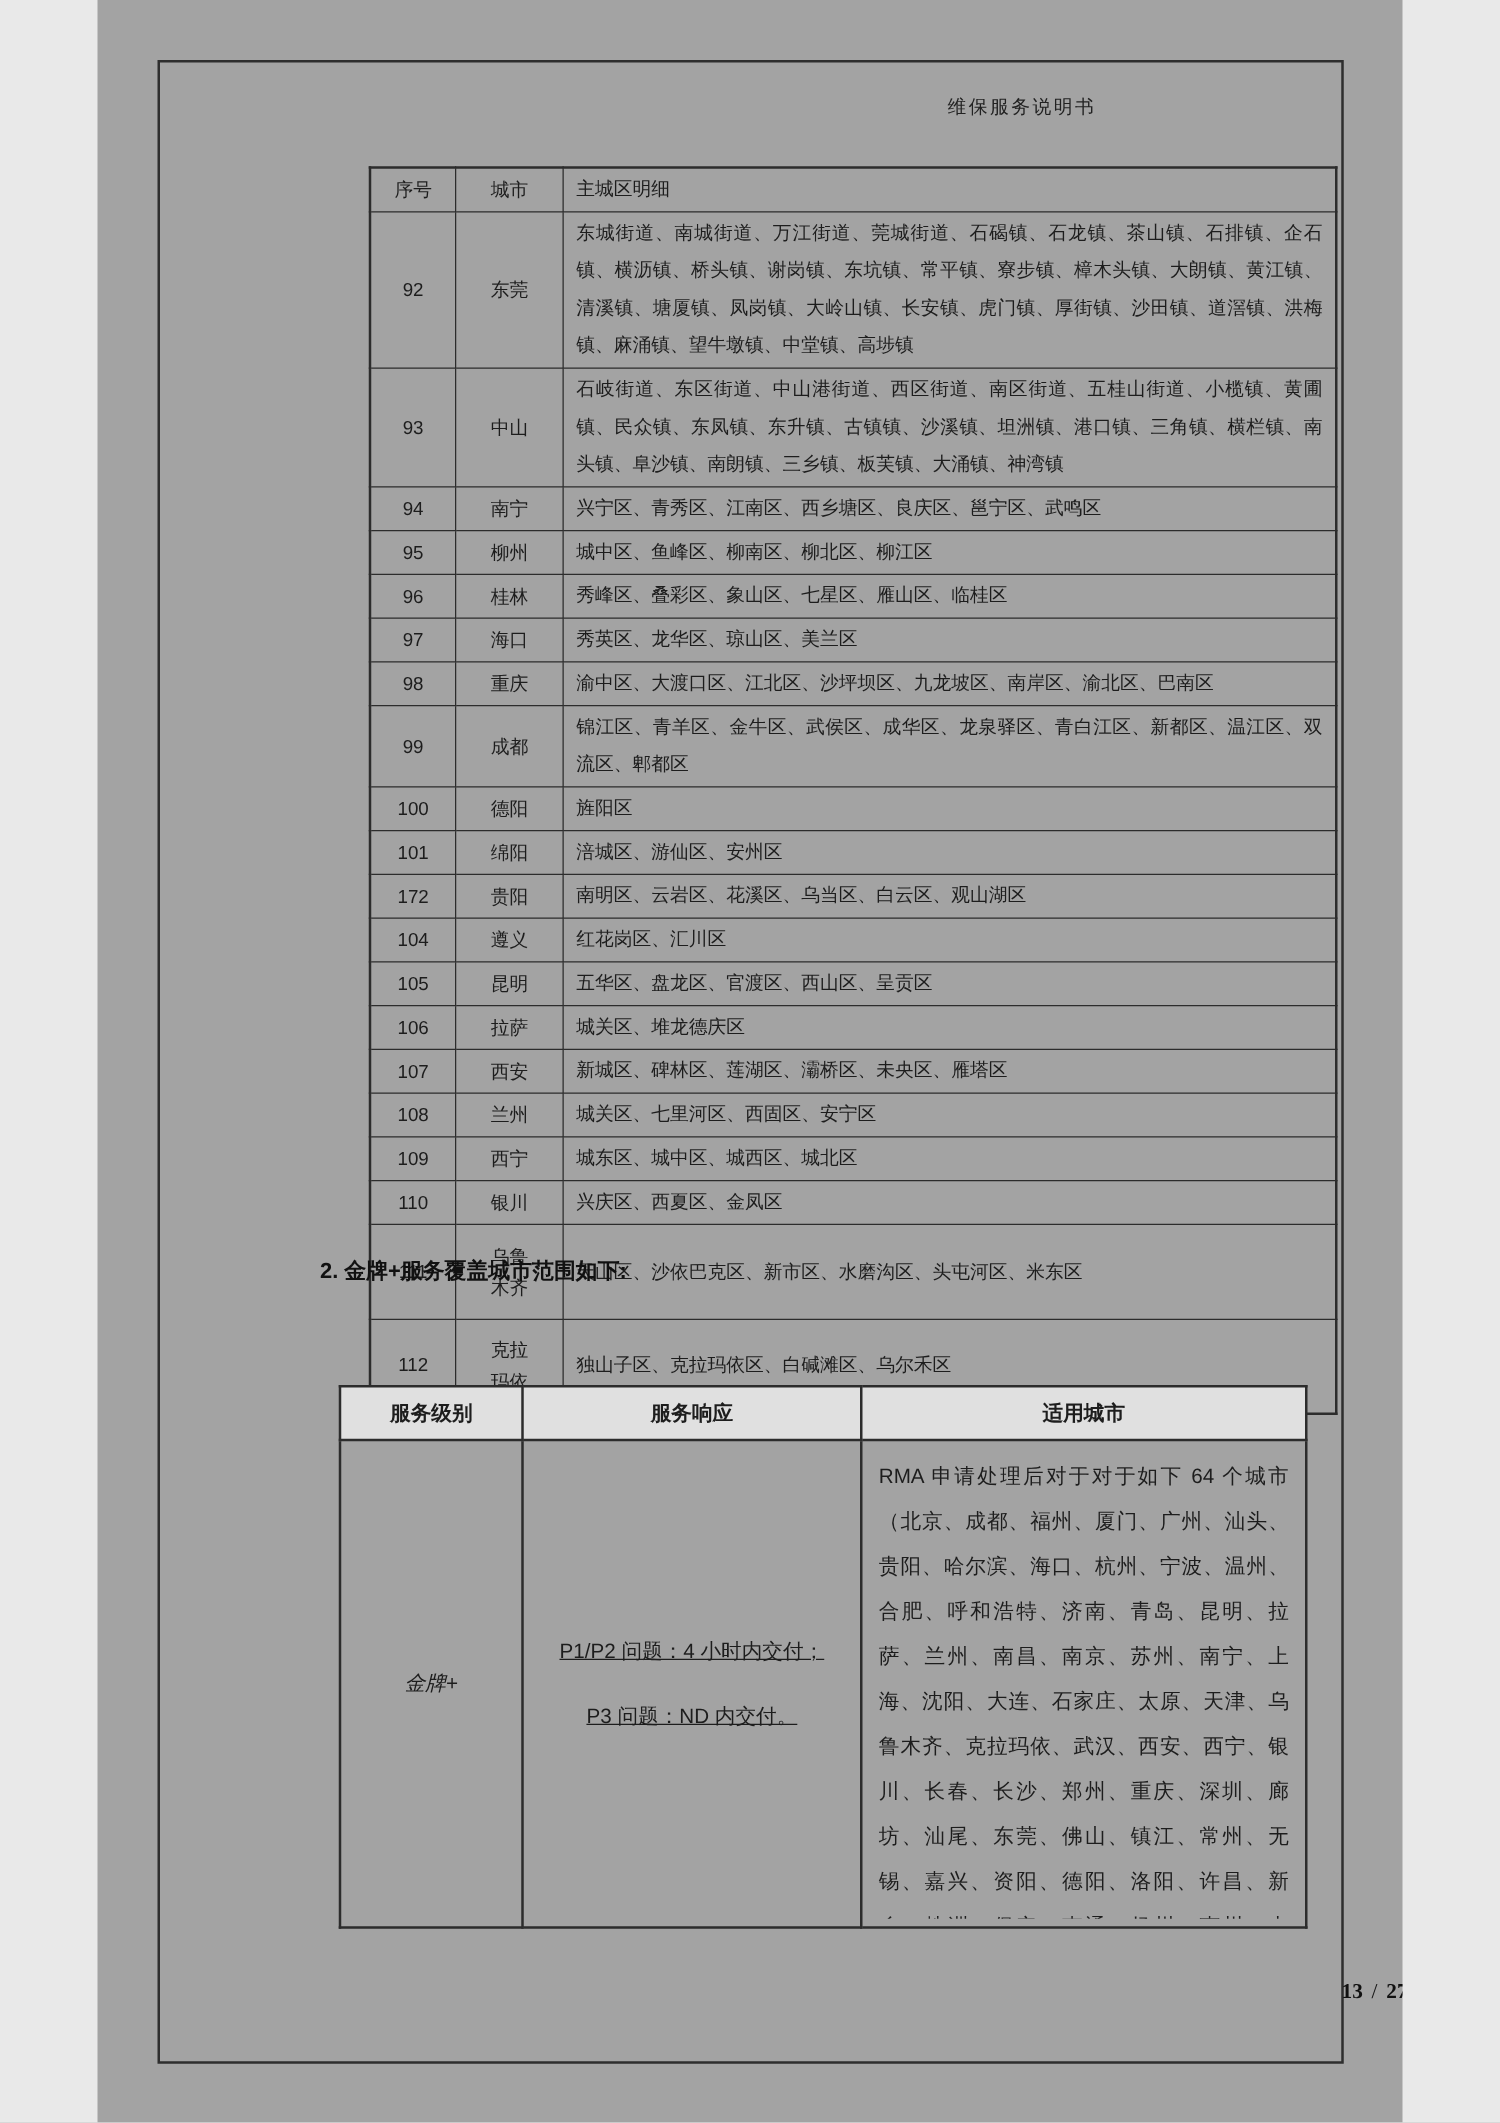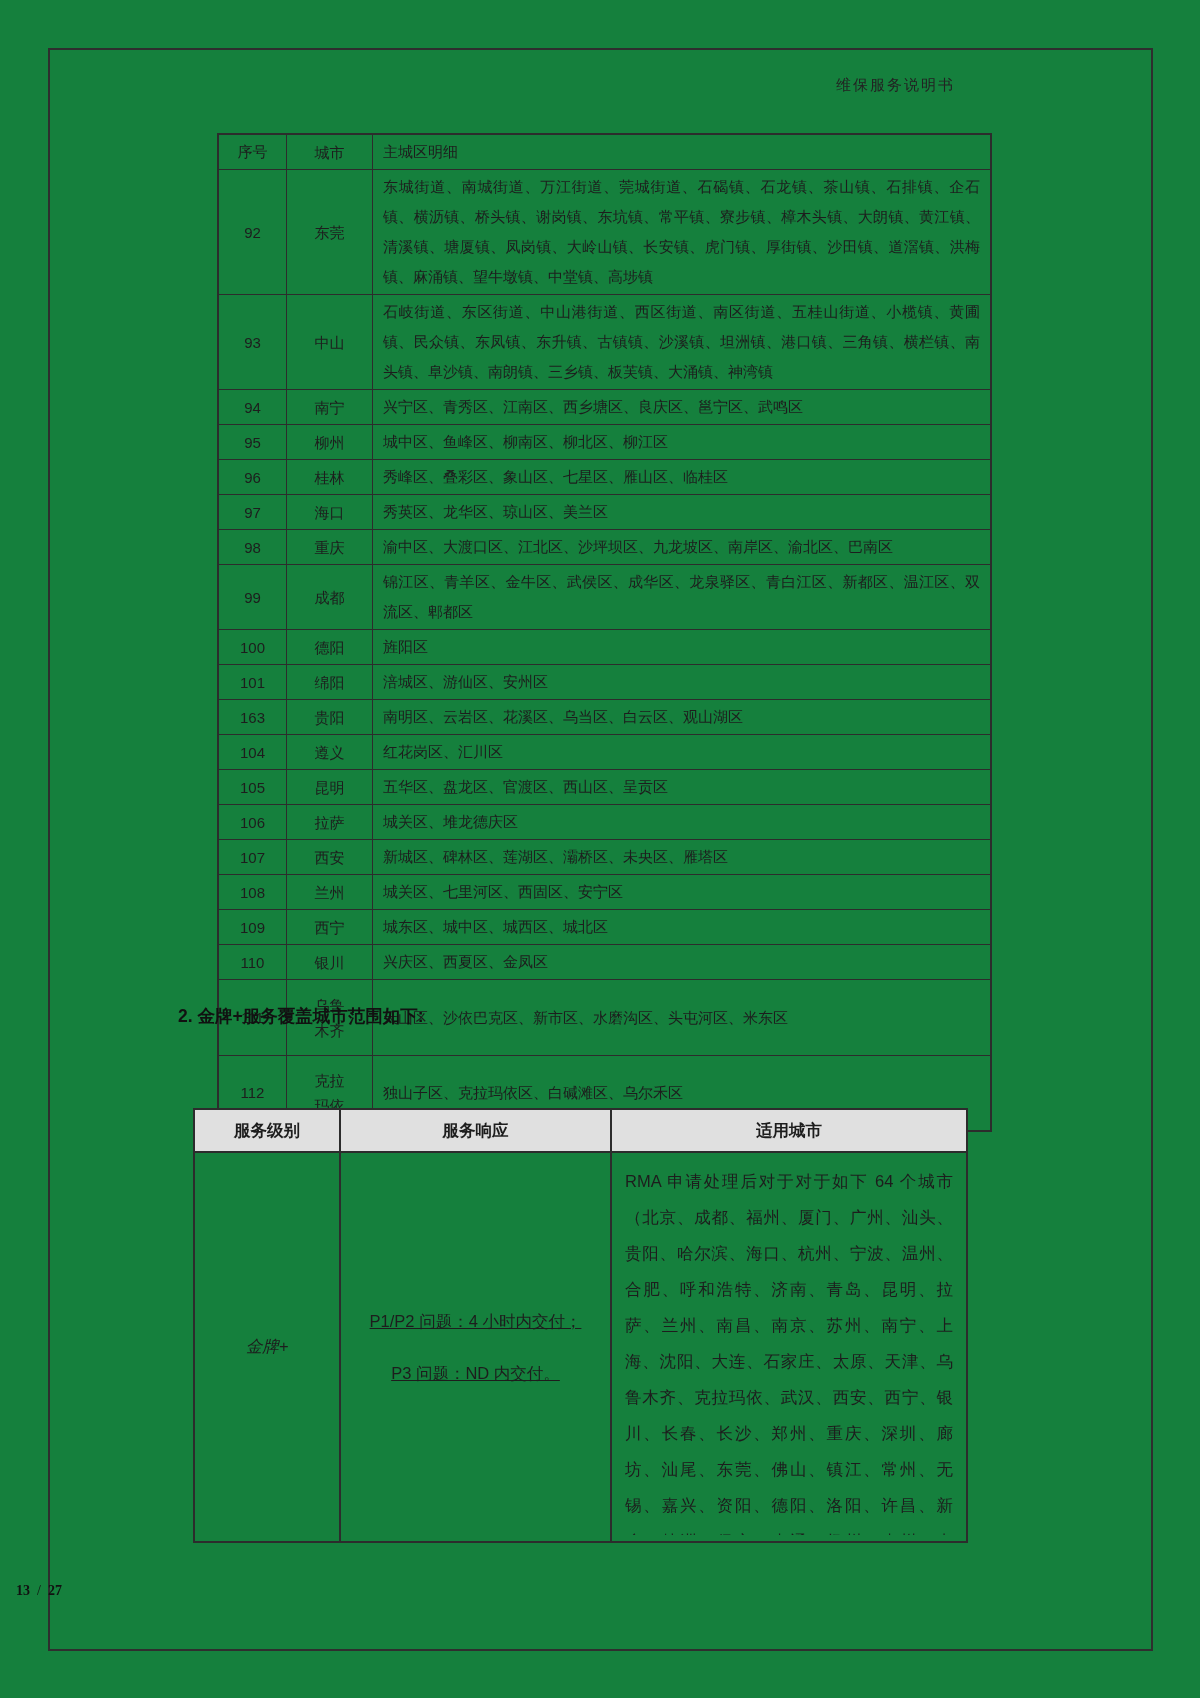--- a/index.html
+++ b/index.html
@@ -1,18 +1,18 @@
 <!DOCTYPE html>
 <html><head>
 <meta charset="utf-8">
 <style>
   html,body { margin:0; padding:0; background:#e9e9e9; }
   .page {
-    position:relative; width:1200px; height:1698px; margin:0 auto;
-    background:#15803d; color:#1d1d1d;
+    position:relative; width:1044px; height:1698px; margin:0 auto;
+    background:#a3a3a3; color:#1d1d1d;
     font-family:"Liberation Sans", sans-serif;
     overflow:hidden;
   }
   .frame {
     position:absolute; left:48px; top:48px; right:47px; bottom:47px;
     border:2px solid #2e2e2e;
   }
   .doc-header {
     position:absolute; top:76px; right:245px;
     font-size:15px; letter-spacing:2px; color:#222;
@@ -55,23 +55,23 @@
   .t2 tbody tr { height:390px; }
   .t2 td.level-cell { text-align:center; vertical-align:middle;font-style:italic; }
   .t2 td.resp-cell  { text-align:center; vertical-align:middle; padding:0 18px;text-decoration:underline; }
   .t2 td.resp-cell p { margin:0; line-height:26px; }
   .t2 td.resp-cell p + p { margin-top:26px; }
   .t2 td.cities-cell { vertical-align:top; padding:10px 13px 0 13px; }
   .t2 .cities-clip { height:372px; overflow:hidden; line-height:36px;
                      text-align:justify; }
   
   .footer {
-    position:absolute; left:16px; top:1583px; width:100%;
-    text-align:left; font-family:"Liberation Serif", serif;
-    font-size:14px; color:#111;
+    position:absolute; left:4px; top:1583px; width:100%;
+    text-align:right; font-family:"Liberation Serif", serif;
+    font-size:17px; color:#111;
   }
   .footer .num { font-weight:bold; }
   .footer .sep { font-weight:normal; margin:0 7px; }
 </style>
 </head>
 <body>
 
 <div class="page">
   <div class="frame"></div>
 
@@ -130,21 +130,21 @@
           <td class="c-no">100</td>
           <td class="c-city">德阳</td>
           <td class="c-dist">旌阳区</td>
         </tr>
         <tr class="rno-101">
           <td class="c-no">101</td>
           <td class="c-city">绵阳</td>
           <td class="c-dist">涪城区、游仙区、安州区</td>
         </tr>
         <tr class="rno-103">
-          <td class="c-no">163</td>
+          <td class="c-no">172</td>
           <td class="c-city">贵阳</td>
           <td class="c-dist">南明区、云岩区、花溪区、乌当区、白云区、观山湖区</td>
         </tr>
         <tr class="rno-104">
           <td class="c-no">104</td>
           <td class="c-city">遵义</td>
           <td class="c-dist">红花岗区、汇川区</td>
         </tr>
         <tr class="rno-105">
           <td class="c-no">105</td>

